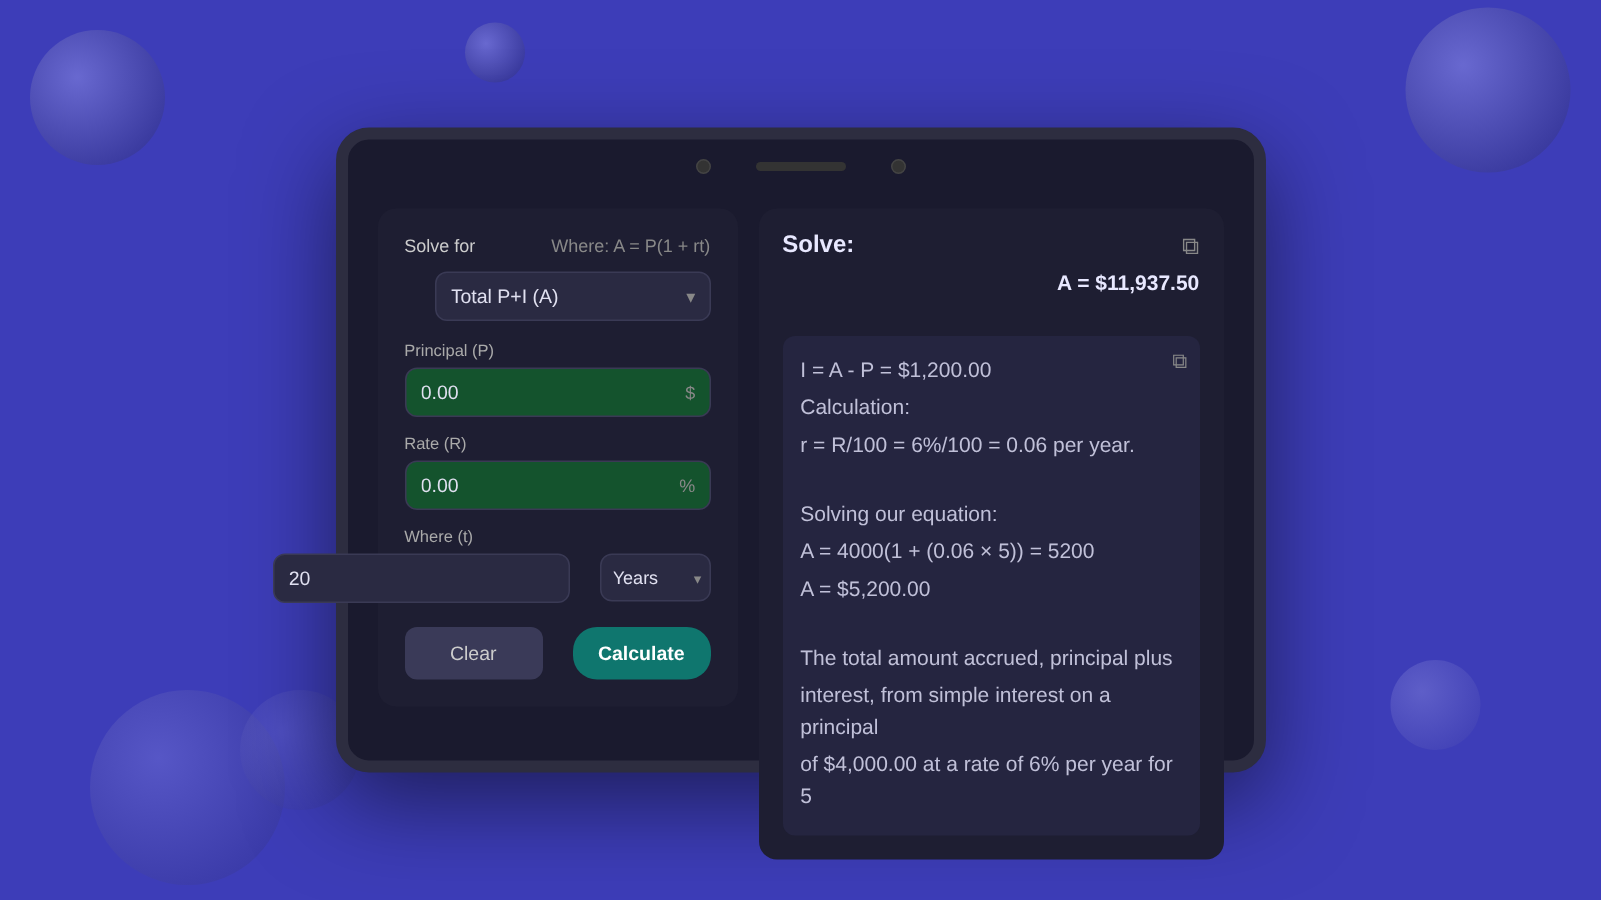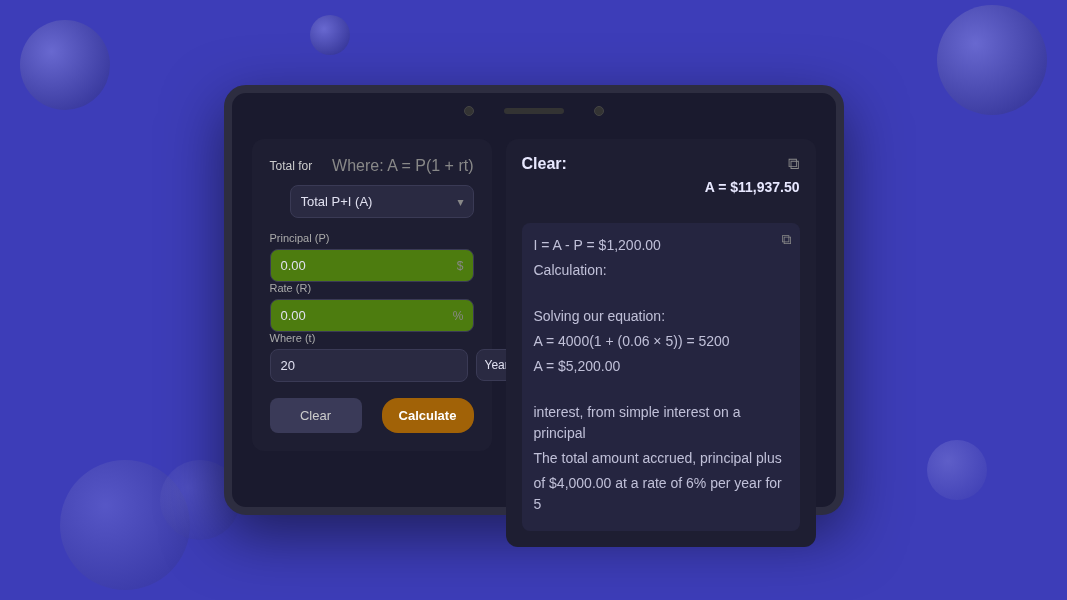--- a/index.html
+++ b/index.html
@@ -108,21 +108,21 @@
       margin-bottom: 10px;
     }
 
     .solve-for-label {
       color: #ccc;
       font-size: 12px;
     }
 
     .formula-label {
       color: #888;
-      font-size: 16px;
+      font-size: 12px;
     }
 
     .select-wrapper {
       position: relative;
       margin-bottom: 14px;
       padding-left: 20px;
     }
 
     .styled-select {
       width: 100%;
@@ -140,56 +140,58 @@
       position: absolute;
       right: 10px;
       top: 50%;
       transform: translateY(-50%);
       color: #888;
       pointer-events: none;
       font-size: 12px;
     }
 
     .field-group {
+      margin-bottom: 12px;
     }
 
     .field-label {
       color: #aaa;
       font-size: 11px;
       margin-bottom: 5px;
     }
 
     .input-wrapper {
       position: relative;
       display: flex;
       align-items: center;
     }
 
     .number-input {
       width: 100%;
-      background: #4d7c0f;
+      background: #14532d;
       border: 1px solid #3a3a55;
       border-radius: 8px;
       color: #e0e0f0;
       font-size: 13px;
       padding: 8px 30px 8px 10px;
       text-align: left;
     }
 
     .input-suffix {
       position: absolute;
       right: 10px;
       color: #888;
       font-size: 12px;
       pointer-events: none;
     }
 
     .time-wrapper {
       display: flex;
-      gap: 8px;
+      gap: 20px;
+      justify-content: flex-end;
     }
 
     .time-input {
       flex: 1;
       background: #2a2a42;
       border: 1px solid #3a3a55;
       border-radius: 8px;
       color: #e0e0f0;
       font-size: 13px;
       padding: 8px 10px;
@@ -237,21 +239,21 @@
       font-size: 13px;
       font-weight: 500;
       cursor: pointer;
     }
 
     .btn-calculate {
       flex: 1;
       padding: 10px;
       border-radius: 16px;
       border: none;
-      background: #a16207;
+      background: #0f766e;
       color: #fff;
       font-size: 13px;
       font-weight: 600;
       cursor: pointer;
     }
 
     
     .result-panel {
       background: #1e1e32;
       border-radius: 12px;
@@ -329,21 +331,21 @@
     <div class="tablet-camera"></div>
     <div class="tablet-speaker"></div>
     <div class="tablet-camera-right"></div>
   </div>
 
   <div class="app-area">
 
     <div class="calc-form">
 
       <div class="solve-for-header">
-        <span class="solve-for-label">Total for</span>
+        <span class="solve-for-label">Solve for</span>
         <span class="formula-label">Where: A = P(1 + rt)</span>
       </div>
 
       <div class="select-wrapper">
         <select class="styled-select">
           <option>Total P+I (A)</option>
           <option>Principal (P)</option>
           <option>Rate (R)</option>
           <option>Time (t)</option>
         </select>
@@ -382,37 +384,38 @@
 
       <div class="button-row">
         <button class="btn-clear">Clear</button>
         <button class="btn-calculate">Calculate</button>
       </div>
 
     </div>
 
     <div class="result-panel">
       <div class="result-header">
-        <span class="result-title">Clear:</span>
+        <span class="result-title">Solve:</span>
         <span class="copy-icon">⧉</span>
       </div>
 
       <div class="result-value">A = $11,937.50</div>
 
       <div class="result-detail-box">
         <span class="copy-icon-small">⧉</span>
         <div class="result-text">
           <p>I = A - P = $1,200.00</p>
           <p>Calculation:</p>
+          <p>r = R/100 = 6%/100 = 0.06 per year.</p>
           <br>
           <p>Solving our equation:</p>
           <p>A = 4000(1 + (0.06 × 5)) = 5200</p>
           <p>A = $5,200.00</p>
           <br>
+          <p>The total amount accrued, principal plus</p>
           <p>interest, from simple interest on a principal</p>
-          <p>The total amount accrued, principal plus</p>
           <p>of $4,000.00 at a rate of 6% per year for 5</p>
         </div>
       </div>
     </div>
 
   </div>
 </div>
 
 </body></html>

